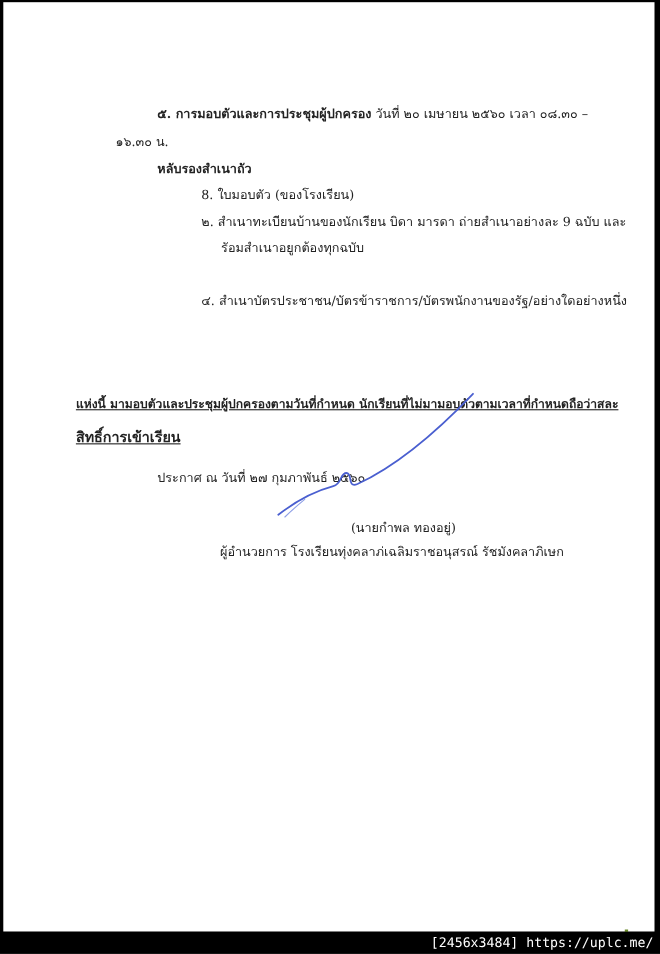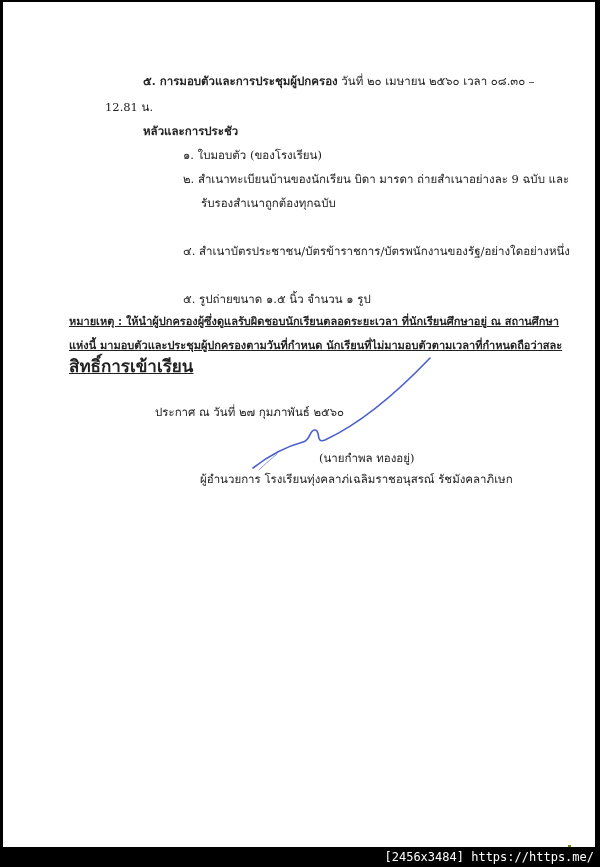--- a/index.html
+++ b/index.html
@@ -4,21 +4,21 @@
 <style>
   html, body { margin: 0; padding: 0; }
   body {
     width: 600px; height: 867px; background: #000; position: relative; overflow: hidden;
     font-family: "DejaVu Serif", "Liberation Serif", serif;
   }
   .page {
     position: absolute; left: 3px; top: 2px; width: 592px; height: 845px;
     background: #fff; color: #222;
   }
-  .line { position: absolute; white-space: nowrap; font-size: 11.5px; line-height: 14px; }
+  .line { position: absolute; white-space: nowrap; font-size: 11.5px; line-height: 14px; margin-top: 22px; }
   .bold { font-weight: bold; }
   .u { text-decoration: underline; font-weight: bold; }
   .sig { position: absolute; left: 0; top: 0; }
   .footer {
     position: absolute; left: 0; top: 847px; width: 600px; height: 20px; background: #000;
   }
   .watermark {
     position: absolute; right: 6px; top: 2px; color: #fff;
     font-family: "DejaVu Sans Mono", monospace; font-size: 12px; line-height: 16px;
   }
@@ -26,42 +26,40 @@
 </style>
 </head>
 <body>
 
 <div class="page">
 
   <div class="line" style="left:140px; top:72px;">
     <span class="bold">๕. การมอบตัวและการประชุมผู้ปกครอง</span>
     <span>วันที่ ๒๐ เมษายน ๒๕๖๐ เวลา ๐๘.๓๐ –</span>
   </div>
-  <div class="line" style="left:102px; top:98px;">12.81 น.</div>
+  <div class="line" style="left:102px; top:98px;">๑๖.๓๐ น.</div>
 
-  <div class="line bold" style="left:140px; top:122px;">หลัวและการประชัว</div>
+  <div class="line bold" style="left:140px; top:122px;">หลับรองสำเนาถัว</div>
 
-  <div class="line" style="left:180px; top:146px;">๑. ใบมอบตัว (ของโรงเรียน)</div>
+  <div class="line" style="left:180px; top:146px;">8. ใบมอบตัว (ของโรงเรียน)</div>
   <div class="line" style="left:180px; top:170px;">๒. สำเนาทะเบียนบ้านของนักเรียน บิดา มารดา ถ่ายสำเนาอย่างละ 9 ฉบับ  และ</div>
-  <div class="line" style="left:198px; top:194px;">รับรองสำเนาถูกต้องทุกฉบับ</div>
+  <div class="line" style="left:198px; top:194px;">รัอมสำเนาอยูกต้องทุกฉบับ</div>
   <div class="line" style="left:180px; top:242px;">๔. สำเนาบัตรประชาชน/บัตรข้าราชการ/บัตรพนักงานของรัฐ/อย่างใดอย่างหนึ่ง</div>
-  <div class="line" style="left:180px; top:290px;">๕. รูปถ่ายขนาด ๑.๕ นิ้ว จำนวน ๑ รูป</div>
 
-  <div class="line u" style="left:66px; top:313px; font-size:11px;">หมายเหตุ : ให้นำผู้ปกครองผู้ซึ่งดูแลรับผิดชอบนักเรียนตลอดระยะเวลา ที่นักเรียนศึกษาอยู่ ณ สถานศึกษา</div>
   <div class="line u" style="left:66px; top:337px; font-size:11px;">แห่งนี้ มามอบตัวและประชุมผู้ปกครองตามวันที่กำหนด นักเรียนที่ไม่มามอบตัวตามเวลาที่กำหนดถือว่าสละ</div>
-  <div class="line u" style="left:66px; top:357px; font-size:17px;">สิทธิ์การเข้าเรียน</div>
+  <div class="line u" style="left:66px; top:368px; font-size:13px;">สิทธิ์การเข้าเรียน</div>
 
-  <div class="line" style="left:152px; top:403px;">ประกาศ ณ วันที่   ๒๗ กุมภาพันธ์ ๒๕๖๐</div>
+  <div class="line" style="left:140px; top:403px;">ประกาศ ณ วันที่   ๒๗ กุมภาพันธ์ ๒๕๖๐</div>
 
   <svg class="sig" width="592" height="845">
     <path d="M 250 466 C 268 452, 285 444, 300 440 C 308 438, 306 428, 312 428 C 318 428, 312 442, 322 438 C 350 425, 385 400, 427 356" fill="none" stroke="#4a5fd0" stroke-width="1.6" stroke-linecap="round"></path>
     <path d="M 256 468 C 262 462, 268 457, 274 452" fill="none" stroke="#8fa0e6" stroke-width="1" stroke-linecap="round"></path>
   </svg>
 
   <div class="line" style="left:316px; top:449px;">(นายกำพล  ทองอยู่)</div>
   <div class="line" style="left:197px; top:470px;">ผู้อำนวยการ โรงเรียนทุ่งคลาภ่เฉลิมราชอนุสรณ์ รัชมังคลาภิเษก</div>
 </div>
 
 <div class="speck"></div>
 
 <div class="footer">
-  <div class="watermark">[2456x3484] https://https.me/</div>
+  <div class="watermark">[2456x3484] https://uplc.me/</div>
 </div>
 
 </body></html>

